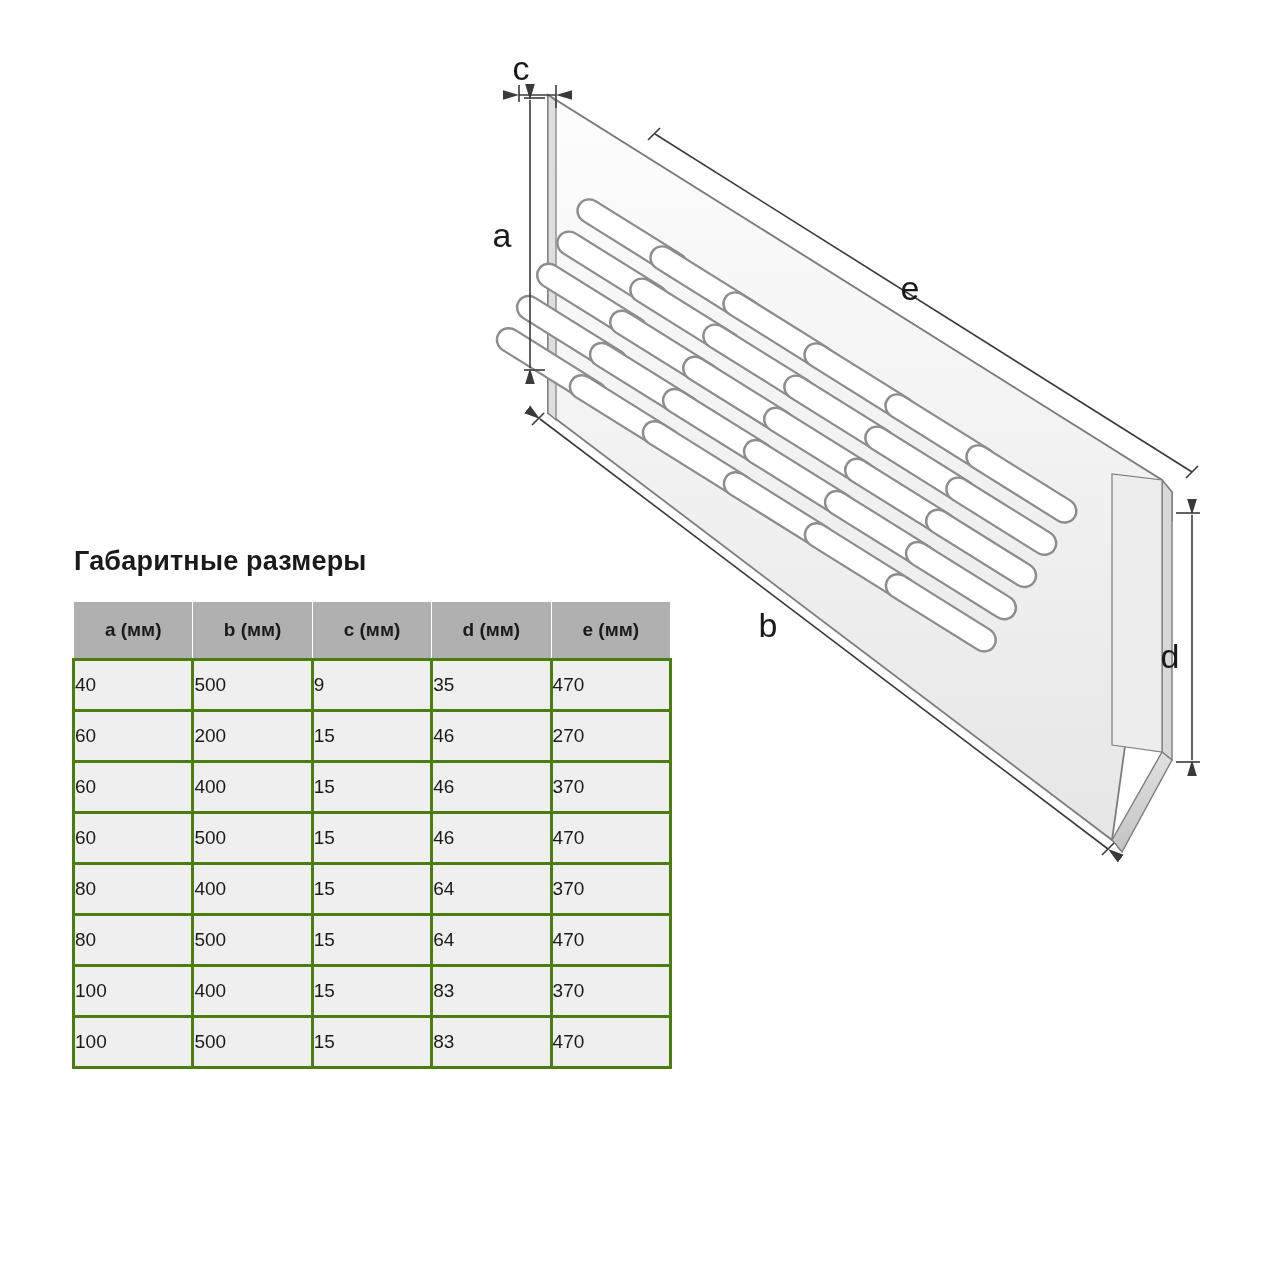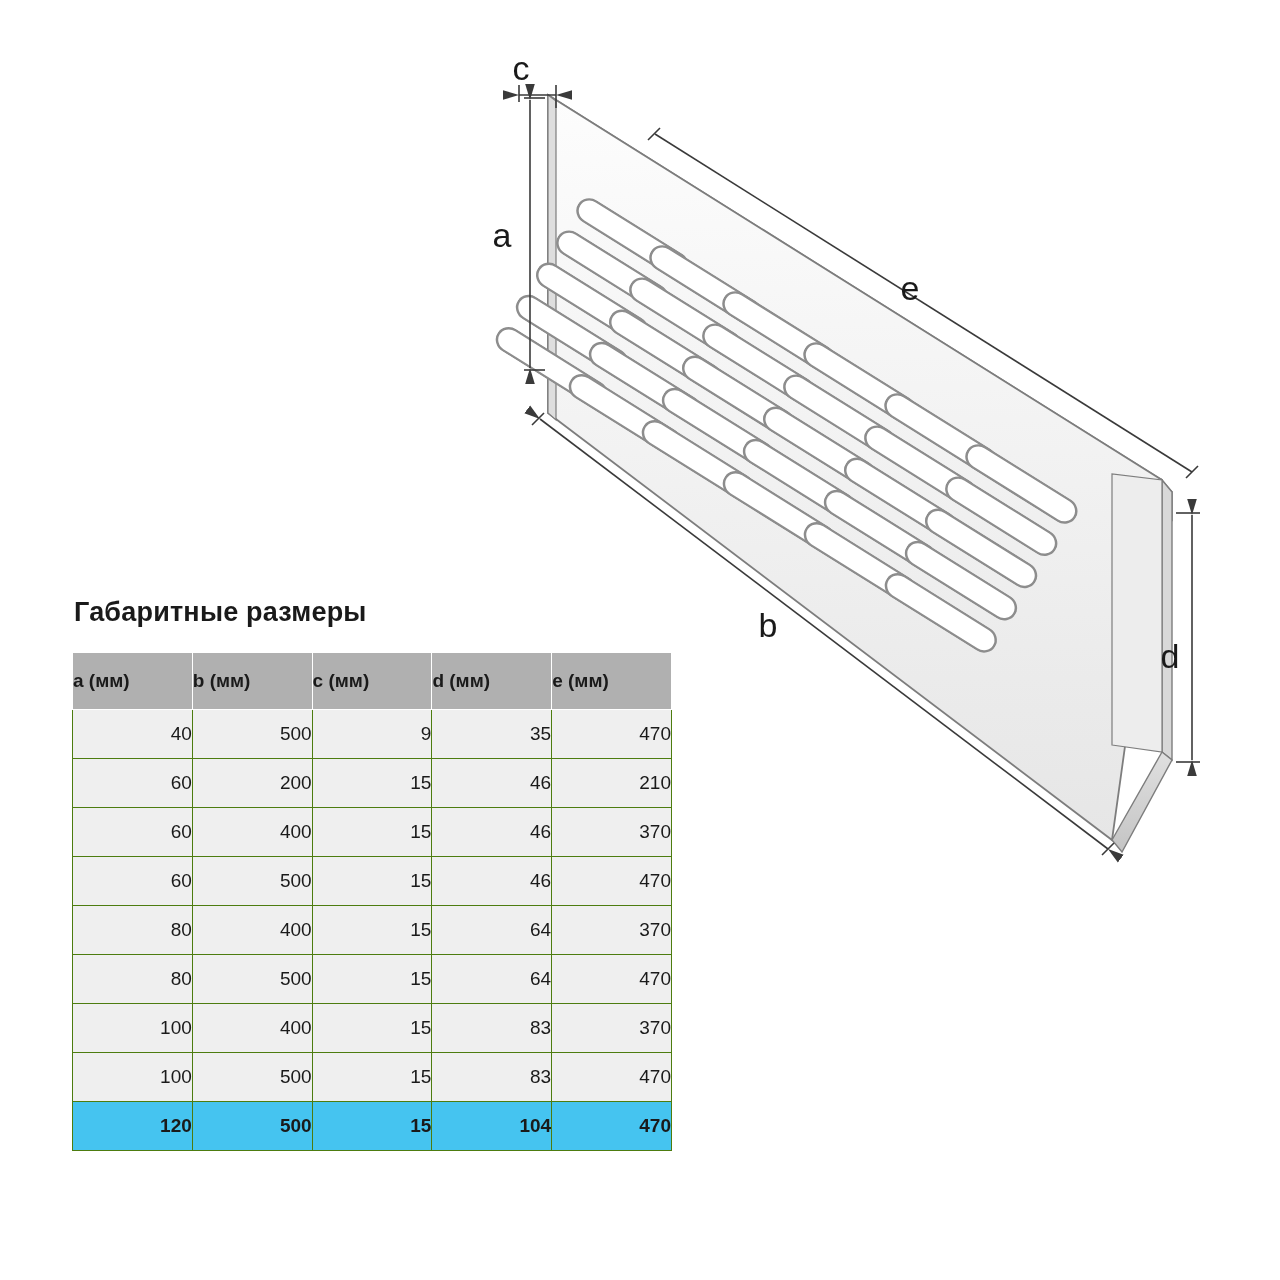--- a/index.html
+++ b/index.html
@@ -21,52 +21,52 @@
     left: 0;
     top: 0;
     width: 1280px;
     height: 900px;
   }
 
   
   #table-block {
     position: absolute;
     left: 72px;
-    top: 597px;
+    top: 546px;
     width: 600px;
   }
   #table-title {
     font-size: 27px;
     font-weight: bold;
     color: #1a1a1a;
     margin: 0 0 24px 2px;
     letter-spacing: 0.2px;
   }
   table.dims {
     border-collapse: collapse;
     width: 600px;
     table-layout: fixed;
   }
   table.dims th {
     background: #b0b0b0;
     color: #1a1a1a;
     font-size: 19px;
     font-weight: bold;
     height: 56px;
-    text-align: left;
+    text-align: center;
     border: 1px solid #ffffff;
     padding: 0;
   }
   table.dims td {
     background: #efefef;
     color: #1a1a1a;
     font-size: 19px;
     height: 48px;
-    text-align: right;
-    border: 1px solid #4d7c0f;
+    text-align: left;
+    border: 3px solid #4d7c0f;
     padding: 0;
   }
   table.dims tr.highlight td {
     background: #45c4f0;
     font-weight: bold;
   }
 </style>
 </head>
 <body>
 
@@ -216,21 +216,21 @@
           <td>500</td>
           <td>9</td>
           <td>35</td>
           <td>470</td>
         </tr>
         <tr>
           <td>60</td>
           <td>200</td>
           <td>15</td>
           <td>46</td>
-          <td>210</td>
+          <td>270</td>
         </tr>
         <tr>
           <td>60</td>
           <td>400</td>
           <td>15</td>
           <td>46</td>
           <td>370</td>
         </tr>
         <tr>
           <td>60</td>
@@ -258,24 +258,17 @@
           <td>400</td>
           <td>15</td>
           <td>83</td>
           <td>370</td>
         </tr>
         <tr>
           <td>100</td>
           <td>500</td>
           <td>15</td>
           <td>83</td>
-          <td>470</td>
-        </tr>
-        <tr class="highlight">
-          <td>120</td>
-          <td>500</td>
-          <td>15</td>
-          <td>104</td>
           <td>470</td>
         </tr>
       </tbody>
   </table>
 </div>
 
 </body></html>

